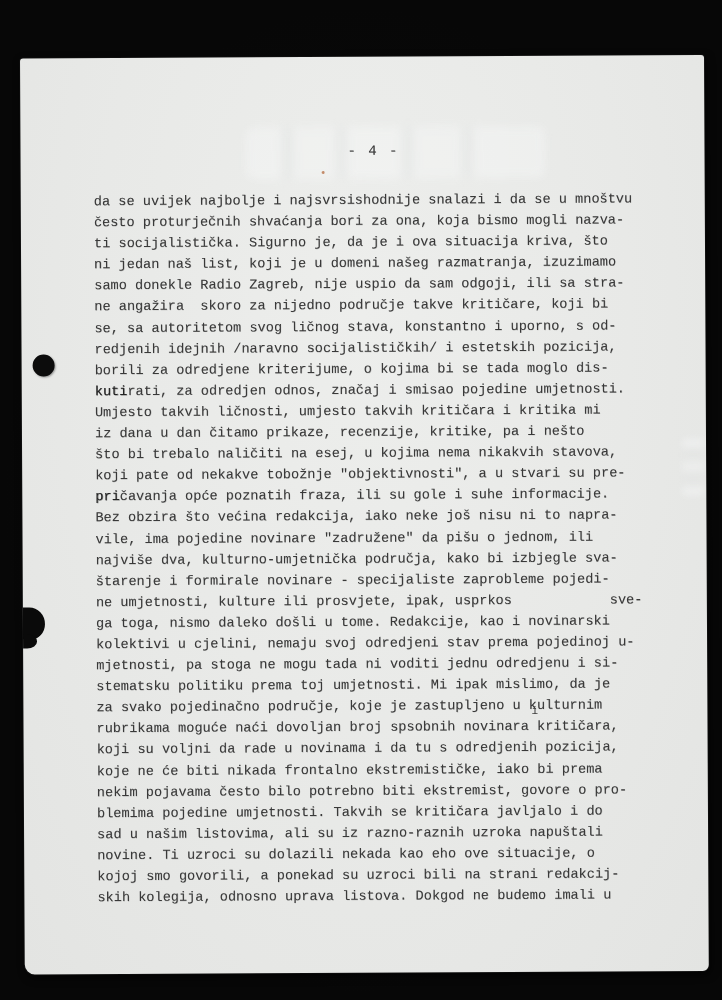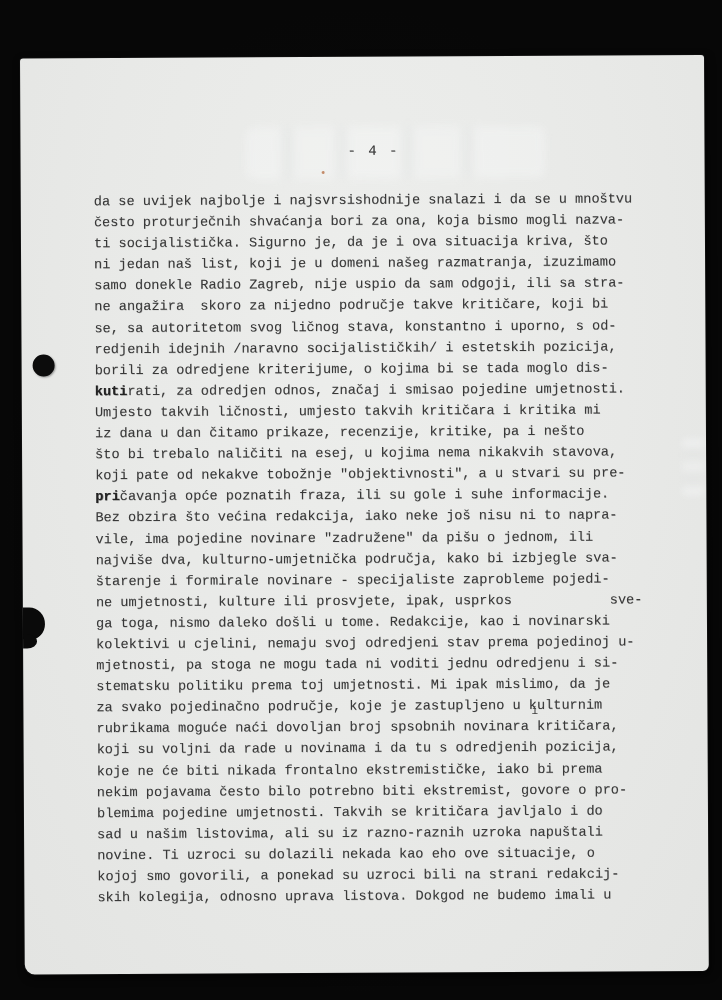--- a/index.html
+++ b/index.html
@@ -40,21 +40,21 @@
   .text-block{
     position:absolute;
     left:73px;top:133px;width:590px;
     font-size:13.6px;
     line-height:21.1px;
     color:#393939;
     text-shadow:0.3px 0.4px 0 rgba(55,55,55,0.30);
   }
   .line{white-space:pre;}
   .overstrike{
-    font-weight:700;
+    font-weight:400;
     color:#232323;
     text-shadow:0.6px 0.4px 0 rgba(20,20,20,0.55);
   }
   .insertion-mark{
     position:absolute;
     left:508px;top:649px;
     font-size:11px;
     color:#3a3a3a;
   }
   

